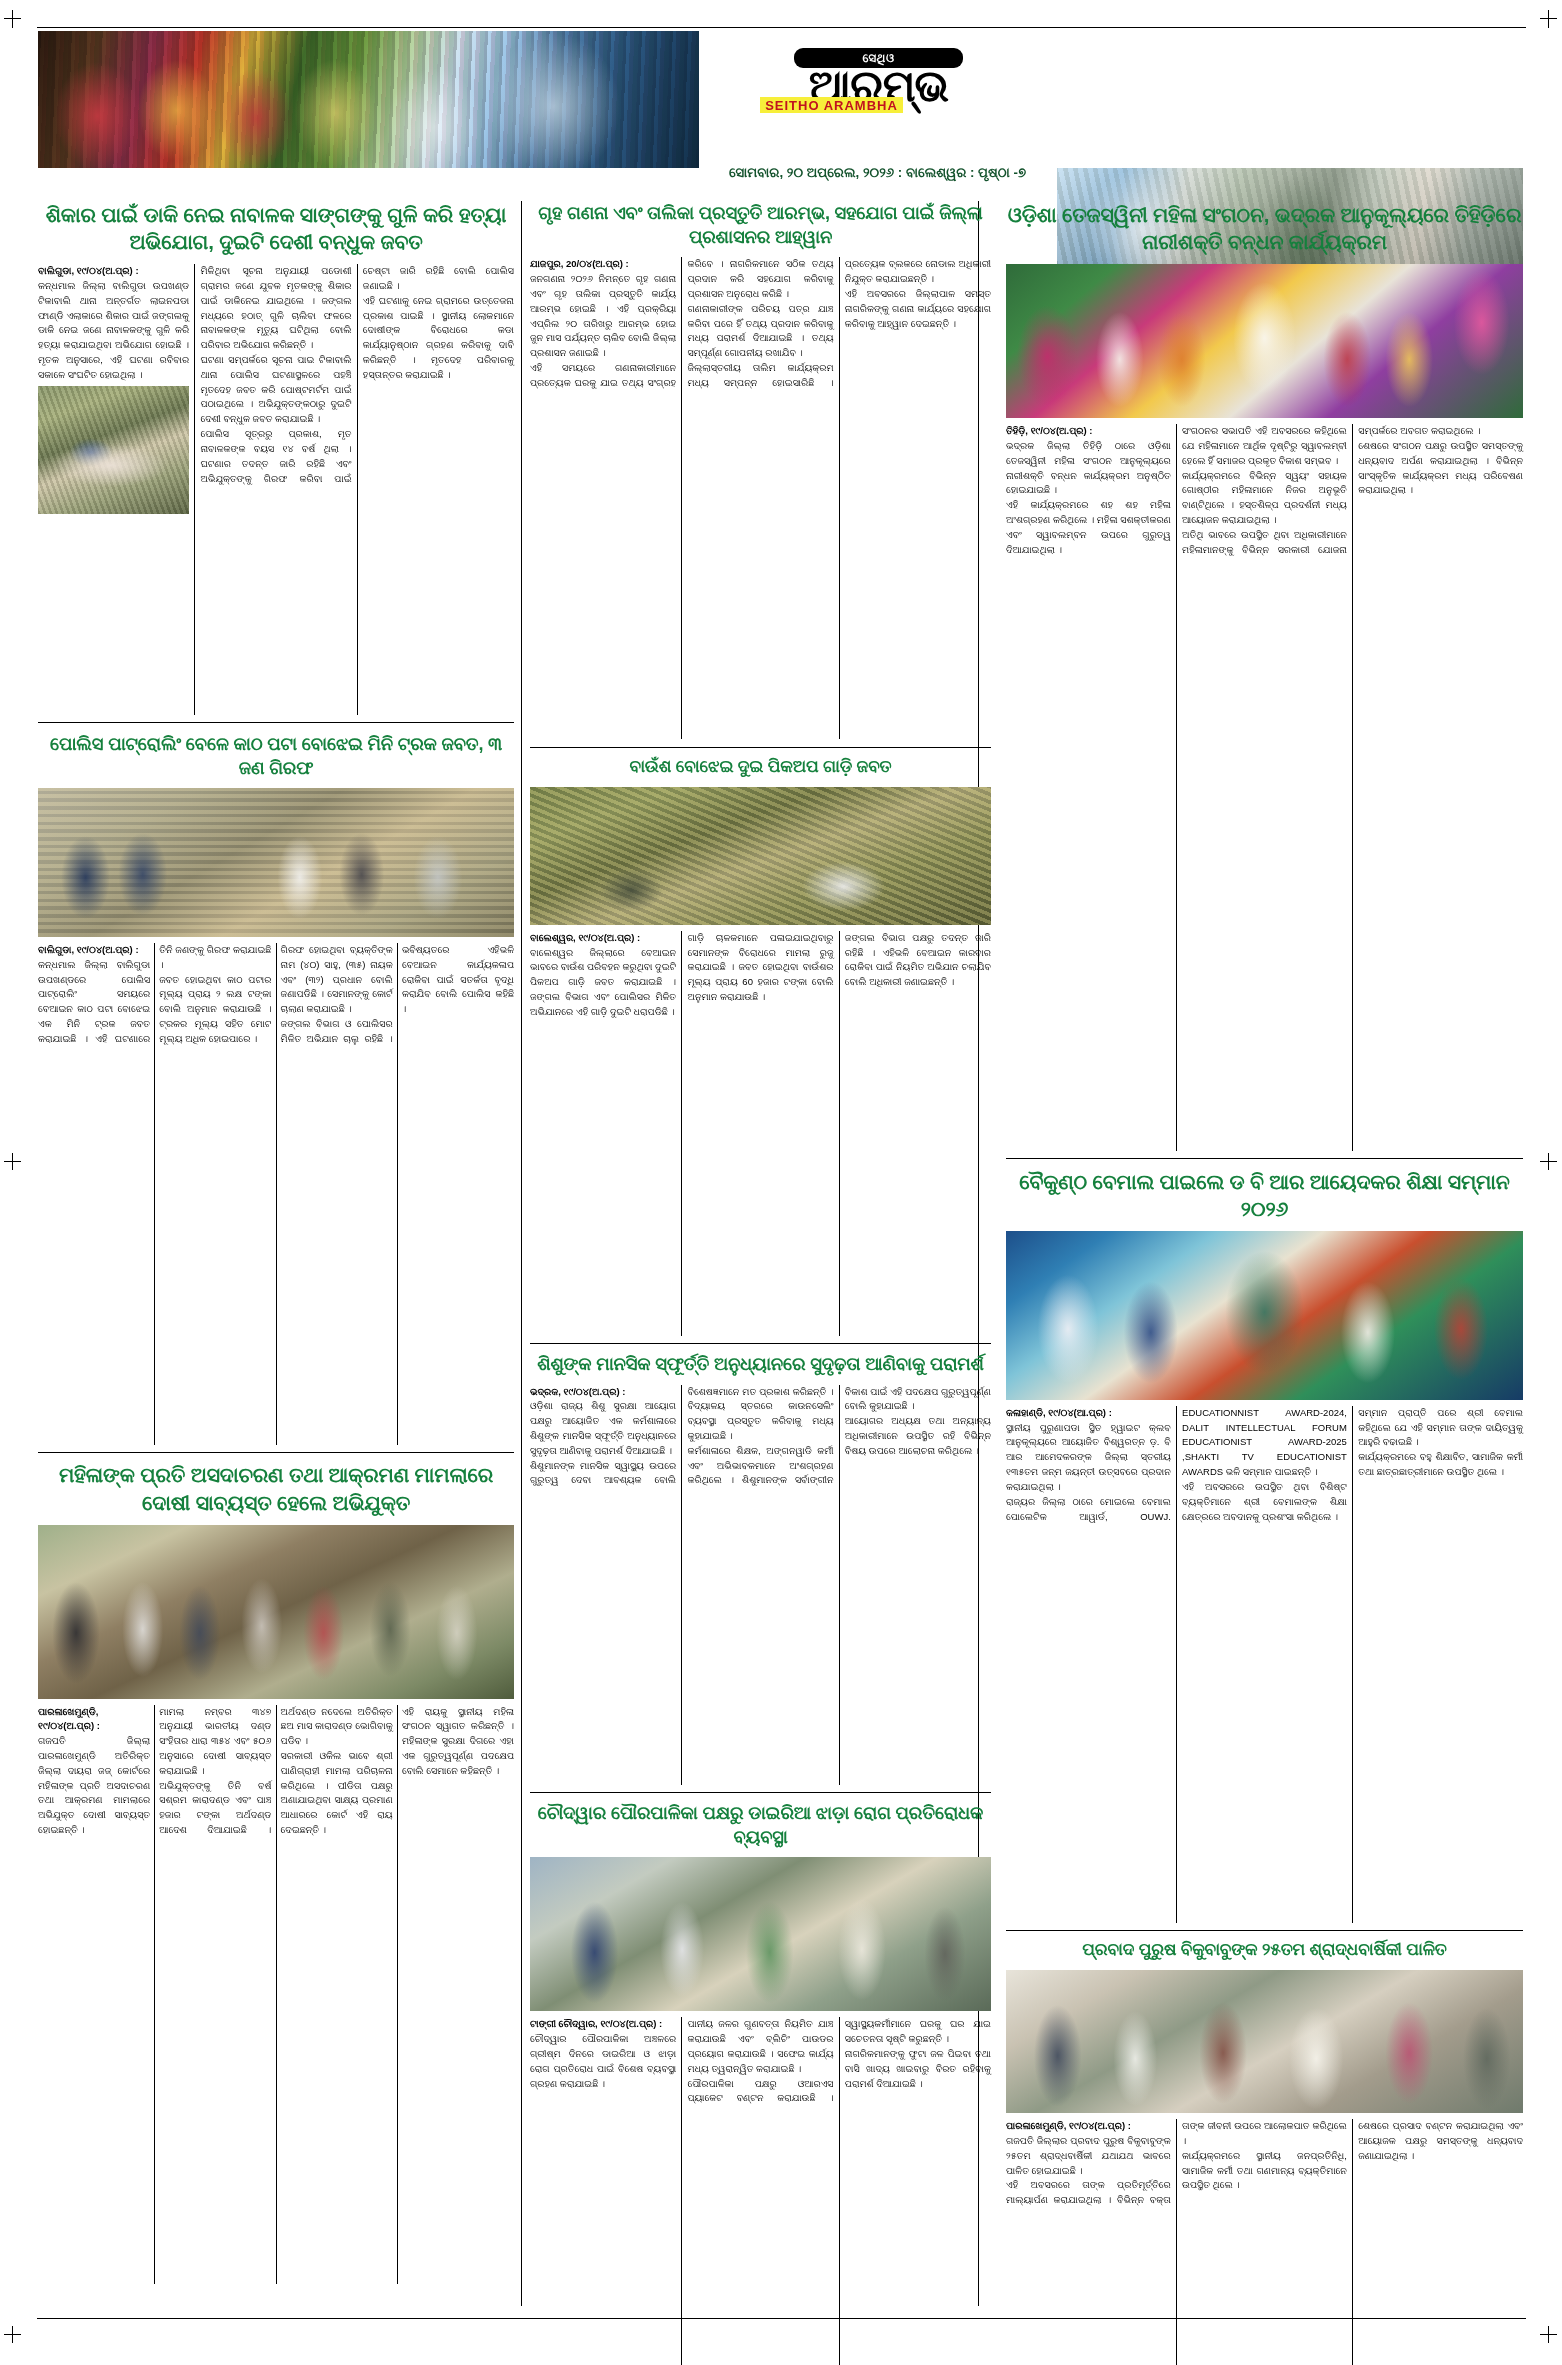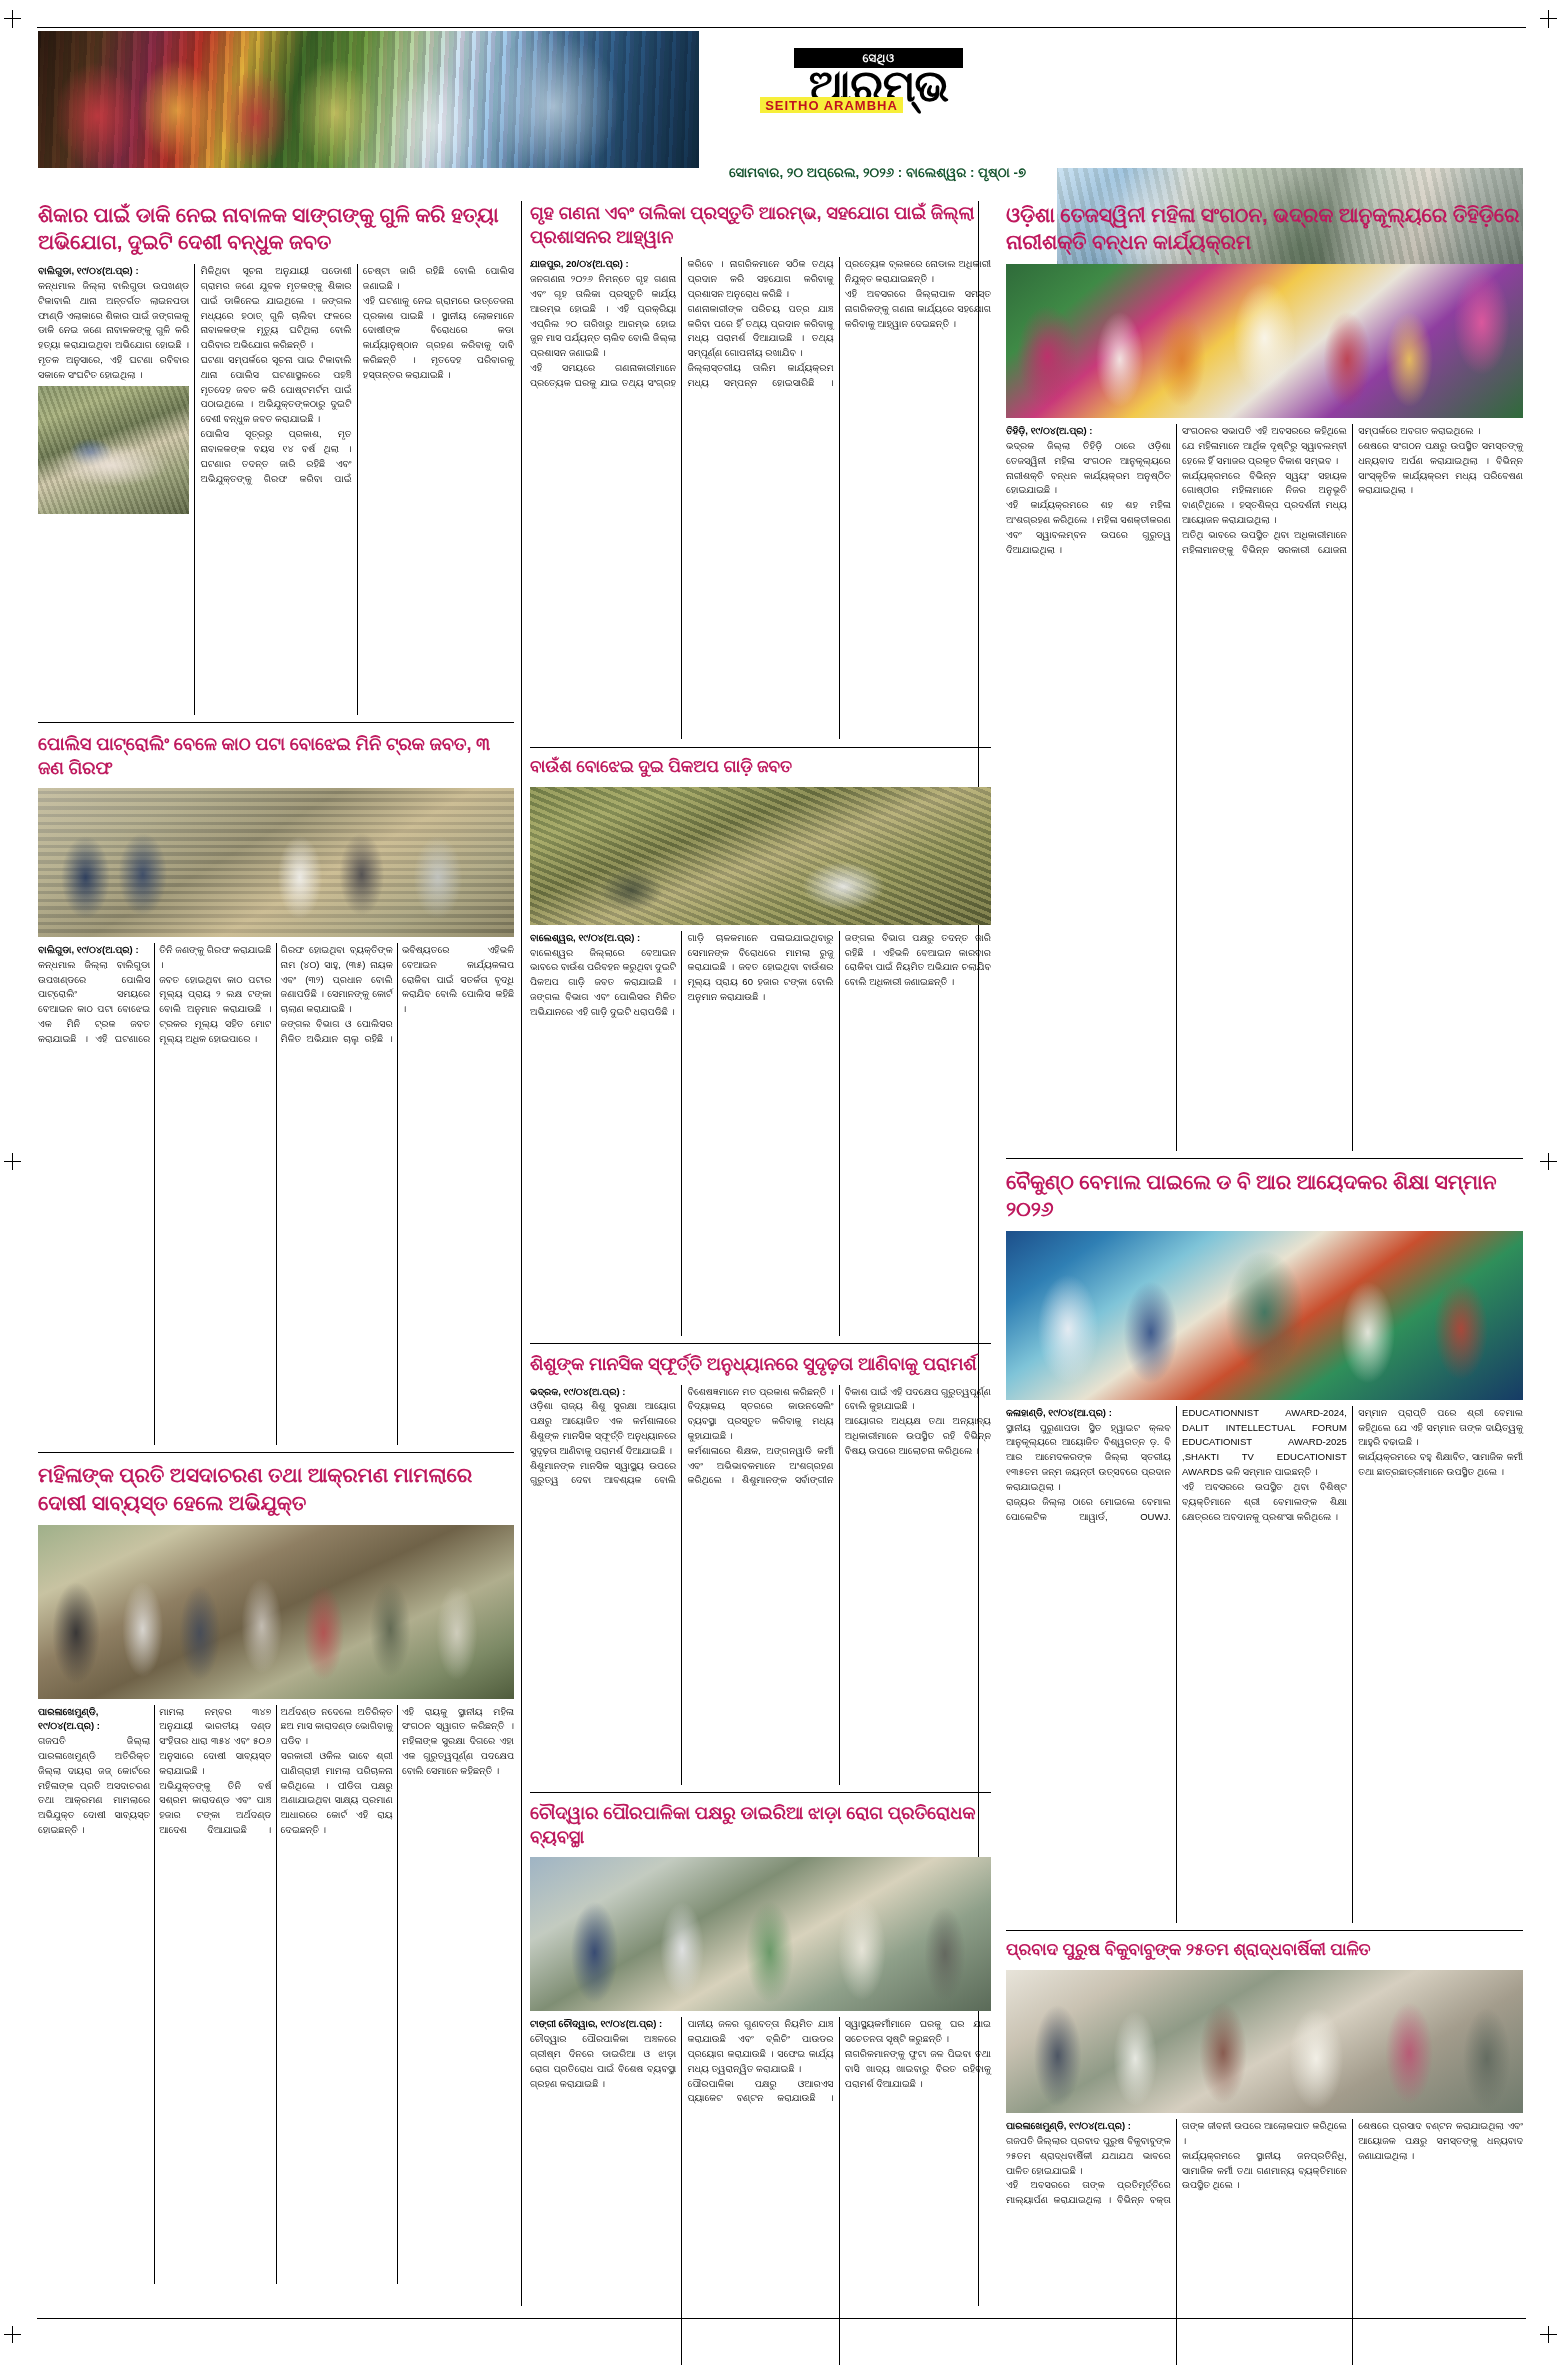--- a/index.html
+++ b/index.html
@@ -39,21 +39,21 @@
   .mh-right{left:1019px;width:466px;}
   .photo{position:relative;overflow:hidden;}
   .ph-inner{position:absolute;inset:0;}
   .logo-wrap{
     position:absolute;left:661px;top:0;width:359px;height:154px;
     display:flex;flex-direction:column;align-items:center;justify-content:flex-start;
   }
   .logo-top-bar{
     width:169px;height:19.5px;background:#000;color:#fff;
     display:flex;align-items:center;justify-content:center;
-    font-size:11.8px;font-weight:bold;letter-spacing:0.5px;margin-top:17.4px;
+    font-size:11.8px;font-weight:bold;letter-spacing:0.5px;margin-top:17.4px;border-radius:9px;
   }
   .logo-main{
     font-size:44px;font-weight:bold;line-height:0.92;color:#000;
     margin-top:-2px;letter-spacing:-1px;
   }
   .logo-sub{
     background:#f7ef3a;color:#c1121f;font-size:13px;font-weight:bold;
     letter-spacing:1px;padding:0.5px 5.6px;margin-top:-9.2px;
     position:relative;left:-47px;
   }
@@ -67,22 +67,22 @@
   .col{position:absolute;top:0;}
   .colL{left:0;width:476px;}
   .colM{left:492px;width:461px;}
   .colR{left:968px;width:517px;}
 
   .vrule{position:absolute;top:201px;width:0.5px;background:#000;height:2105px;}
   .vrule.v1{left:521px;}
   .vrule.v2{left:978px;}
 
   h1.head{
-    font-size:20.5px;line-height:1.34;font-weight:bold;
-    margin:0 0 8.2px 0;color:#be185d;letter-spacing:-0.2px;
+    font-size:20.5px;line-height:1.34;font-weight:bold;text-align:center;
+    margin:0 0 8.2px 0;color:#15803d;letter-spacing:-0.2px;
   }
   h1.head.sm{font-size:18px;}
   h1.head.xs{font-size:17px;}
   .rule{height:1px;background:#000;margin:7.2px 0 8.2px 0;}
   .figwrap{margin:3.1px 0 6.1px 0;position:relative;overflow:hidden;}
 
   .body3{column-count:3;column-gap:11.3px;column-rule:0.5px solid #000;}
   .body4{column-count:4;column-gap:9.2px;column-rule:0.5px solid #000;}
   .body3 p,.body2 p,.body4 p{
     margin:0 0 0 0;font-size:9.5px;line-height:1.56;text-align:justify;color:#000;

